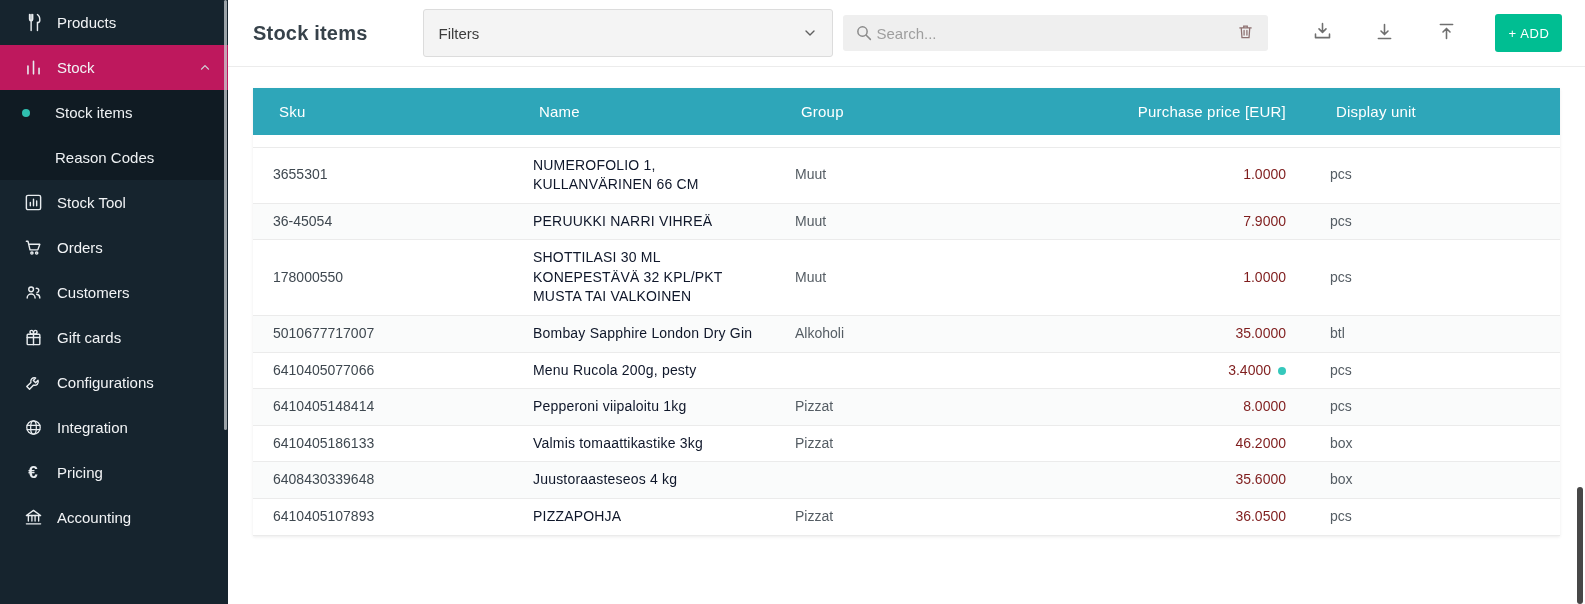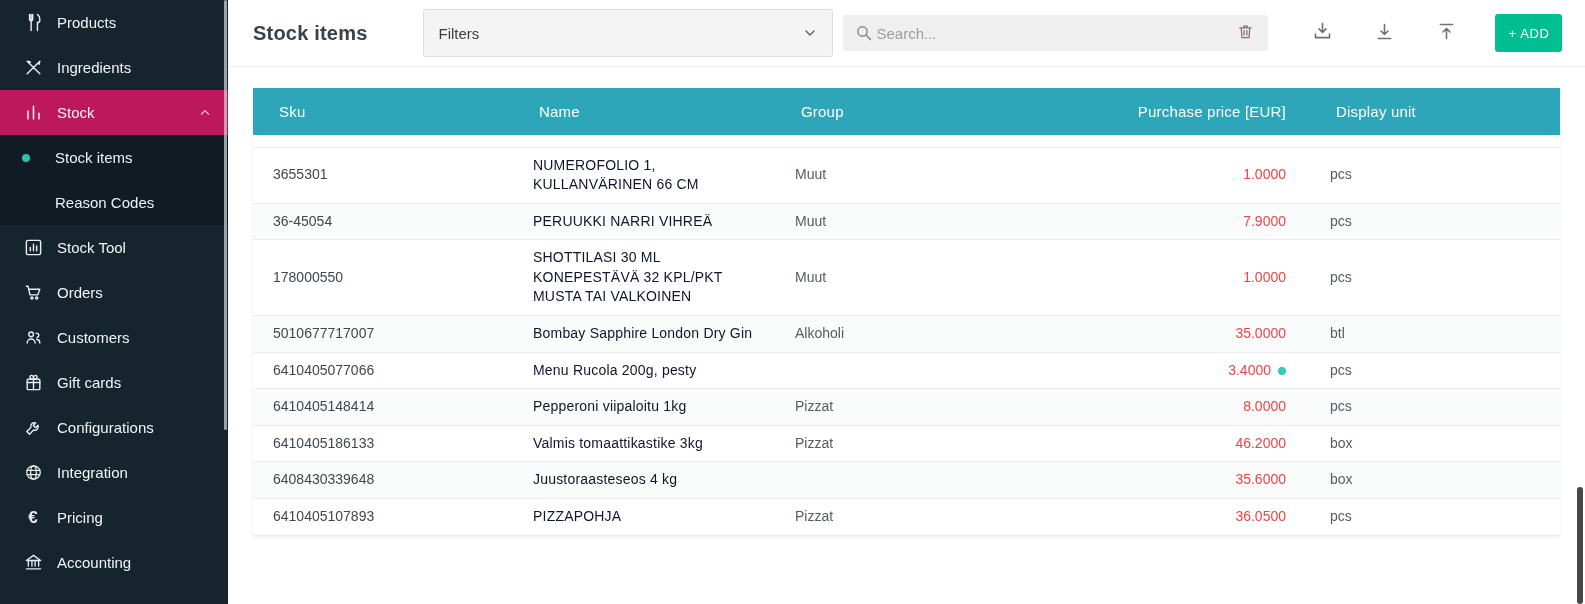--- a/index.html
+++ b/index.html
@@ -37,21 +37,21 @@
 
   
   .content { margin:22px 25px 0 25px; }
   table { width:100%; border-collapse:collapse; box-shadow:0 1px 3px rgba(0,0,0,.08); }
   thead th { background:#2ea6b9; color:#fff; font-weight:normal; font-size:15px; text-align:left; padding:15px 20px 15px 26px; letter-spacing:.2px; }
   thead th.h-price { text-align:right; padding-right:24px; }
   tbody td { font-size:14px; padding:8px 20px; border-bottom:1px solid #ebebeb; color:#4a525a; vertical-align:middle; line-height:1.4; }
   td.c-sku { color:#3f4850; }
   td.c-name { color:#0f172a; letter-spacing:.2px; }
   td.c-group { color:#555d64; }
-  td.c-price { text-align:right; color:#ef4444; padding-right:24px; white-space:nowrap; }
+  td.c-price { text-align:right; color:#7f1d1d; padding-right:24px; white-space:nowrap; }
   td.c-unit { color:#555d64; }
   .price-dot { display:inline-block; width:8px; height:8px; border-radius:50%; background:#35c8bc; margin-left:7px; vertical-align:middle; }
   tr.spacer td { padding:0; height:12px; }
   tbody tr:not(.spacer):nth-child(odd) { background:#fafbfb; }
   tbody tr:not(.spacer) { cursor:pointer; }
 
   
   .main-scroll-thumb { position:absolute; right:2px; top:487px; width:6px; height:117px; background:#474747; border-radius:3px; z-index:10; }
 </style>
 </head>
@@ -61,28 +61,20 @@
 
   <div class="nav-item">
     <span class="nav-icon">
       <svg width="19" height="19" viewBox="0 0 24 24" fill="none" stroke="currentColor" stroke-width="1.8" stroke-linecap="round">
           <path d="M7 2v6a2 2 0 0 0 4 0V2M9 2v20M17 2c2 1 3 4 3 7 0 2-1 3-3 3v10"></path>
         </svg>
     </span>
     <span class="nav-label">Products</span>
   </div>
 
-  <div class="nav-item">
-    <span class="nav-icon">
-      <svg width="19" height="19" viewBox="0 0 24 24" fill="none" stroke="currentColor" stroke-width="1.8" stroke-linecap="round">
-          <path d="M4 4l16 16M20 4L4 20M4 4l4 1M20 4l-1 4"></path>
-        </svg>
-    </span>
-    <span class="nav-label">Ingredients</span>
-  </div>
 
   <div class="nav-item active-parent">
     <span class="nav-icon">
       <svg width="19" height="19" viewBox="0 0 24 24" fill="none" stroke="currentColor" stroke-width="2" stroke-linecap="round">
           <path d="M5 20V10M12 20V4M19 20v-7"></path>
         </svg>
     </span>
     <span class="nav-label">Stock</span>
     <span class="nav-chevron">
       <svg width="14" height="14" viewBox="0 0 24 24" fill="none" stroke="currentColor" stroke-width="2.2" stroke-linecap="round" stroke-linejoin="round">

